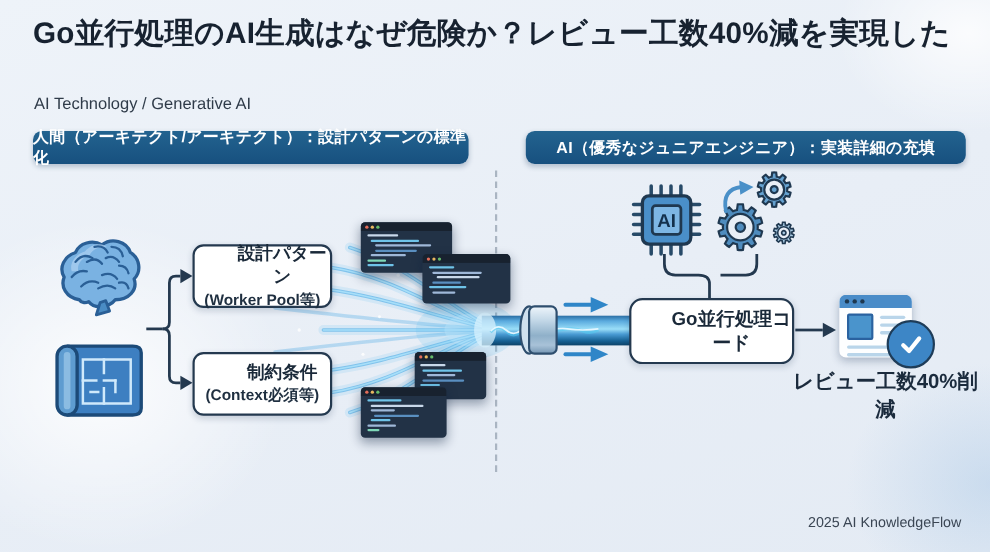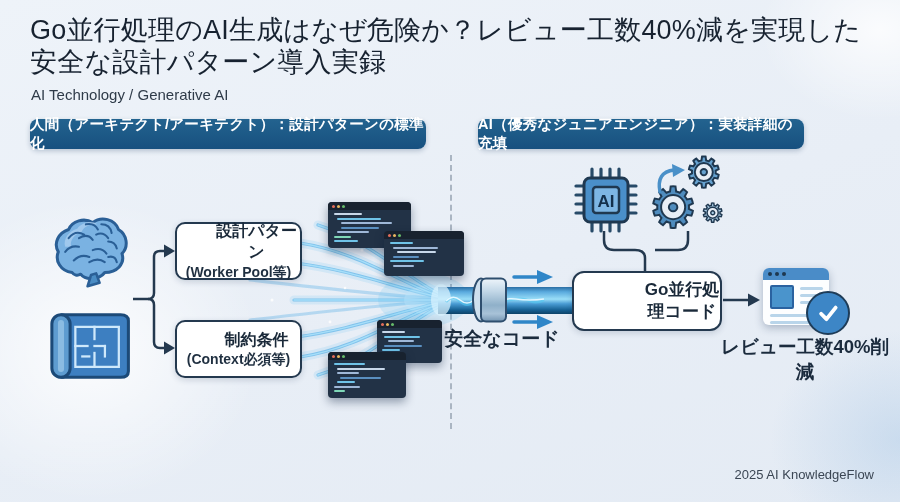--- a/index.html
+++ b/index.html
@@ -12,50 +12,50 @@
   }
   .flare { position:absolute; border-radius:50%; pointer-events:none; }
   .flare1 { left:-80px; top:200px; width:340px; height:300px;
     background:radial-gradient(closest-side,rgba(255,255,255,.85),rgba(255,255,255,0)); }
   .flare2 { left:770px; top:330px; width:260px; height:220px;
     background:radial-gradient(closest-side,rgba(170,200,230,.45),rgba(170,200,230,0)); }
   .flare3 { left:760px; top:-60px; width:240px; height:180px;
     background:radial-gradient(closest-side,rgba(255,255,255,.8),rgba(255,255,255,0)); }
 
   .title { position:absolute; left:30px; top:14px; width:852px;
-    font-size:27px; line-height:1.2; font-weight:400; color:#172230; letter-spacing:.2px; }
+    font-size:27px; line-height:1.2; font-weight:700; color:#172230; letter-spacing:.2px; }
   .subtitle { position:absolute; left:31px; top:86px; font-size:15px; font-weight:500; color:#2f3b49; }
 
   .banner { position:absolute; top:119px; height:30px; border-radius:8px;
     background:linear-gradient(180deg,#23638f,#17507f); color:#fff;
     display:flex; align-items:center; justify-content:center;
     font-size:14.5px; font-weight:700; letter-spacing:.3px;
     box-shadow:0 2px 5px rgba(20,50,90,.25); }
   .banner-left { left:30px; width:396px; }
-  .banner-right { left:478px; width:326px; }
+  .banner-right { left:478px; width:400px; }
 
   .divider { position:absolute; left:450px; top:155px; height:274px; width:0;
     border-left:2px dashed #aab5c2; z-index:1; }
 
   svg.layer { position:absolute; left:0; top:0; pointer-events:none; }
   #beam-layer { z-index:2; }
   #connector-layer { z-index:5; }
 
   .icon-abs { position:absolute; z-index:4; }
 
   .node-box { position:absolute; z-index:6; background:#ffffff;
     border:2.5px solid #24394f; border-radius:10px;
     display:flex; flex-direction:column; align-items:center; justify-content:center;
     box-shadow:0 2px 6px rgba(25,50,85,.18); text-align:center; line-height:1.3; }
   #box-design   { left:175px; top:222px; width:127px; height:58px; }
   #box-constraint { left:175px; top:320px; width:127px; height:58px; }
   #box-output   { left:572px; top:271px; width:150px; height:60px; border-radius:12px; }
   .node-box .l1 { font-size:16px; font-weight:800; color:#1a2939;padding-left:36px; }
   .node-box .l2 { font-size:14px; font-weight:600; color:#1f2f40; }
-  #box-output .l1 { font-size:17px;margin-left:34px; }
+  #box-output .l1 { font-size:17px; }
   #box-output .l2 { font-size:14.5px; }
 
   #code-windows-layer { position:absolute; left:0; top:0; width:900px; height:502px; z-index:3; pointer-events:none; }
   .code-win { position:absolute; background:#223246; border-radius:4px;
     box-shadow:0 4px 10px rgba(10,30,60,.4); overflow:hidden; }
   .code-titlebar { height:8px; background:#18222f; display:flex; align-items:center; padding-left:4px; gap:2px; }
   .tl-dot { width:3px; height:3px; border-radius:50%; display:block; }
   .code-body { padding:3px 2px 2px 2px; }
   .code-line { height:2px; border-radius:1px; margin-bottom:2.5px; }
 
@@ -89,21 +89,21 @@
     background:#3d86c6; border:2.5px solid #1e3c58; border-radius:50%;
     display:flex; align-items:center; justify-content:center; }
 </style>
 </head>
 <body>
 
 <div class="flare flare1"></div>
 <div class="flare flare2"></div>
 <div class="flare flare3"></div>
 
-<h1 class="title"><span>Go並行処理のAI生成はなぜ危険か？レビュー工数40%減を実現した</span><br><span>安全な設計パターン導入実録</span></h1>
+<h1 class="title"><span>Go並行処理のAI生成はなぜ危険か？レビュー工数40%減を実現した</span><br></h1>
 <div class="subtitle">AI Technology / Generative AI</div>
 
 <div class="banner banner-left">
   <span>人間（アーキテクト/アーキテクト）：設計パターンの標準化</span>
 </div>
 <div class="banner banner-right">
   <span>AI（優秀なジュニアエンジニア）：実装詳細の充填</span>
 </div>
 
 <div class="divider"></div>
@@ -338,21 +338,21 @@
 </div>
 <div id="box-constraint" class="node-box">
   <div class="l1">制約条件</div>
   <div class="l2">(Context必須等)</div>
 </div>
 <div id="box-output" class="node-box">
   <div class="l1">Go並行処理コード</div>
 </div>
 
 <div class="flow-label">
-  <span>安全なコード</span><br>
+  <br>
 </div>
 
 <div class="browser-card">
   <div class="browser-header">
     <span class="bh-dot"></span>
     <span class="bh-dot"></span>
     <span class="bh-dot"></span>
   </div>
   <div class="browser-body">
     <div class="thumb"></div>

